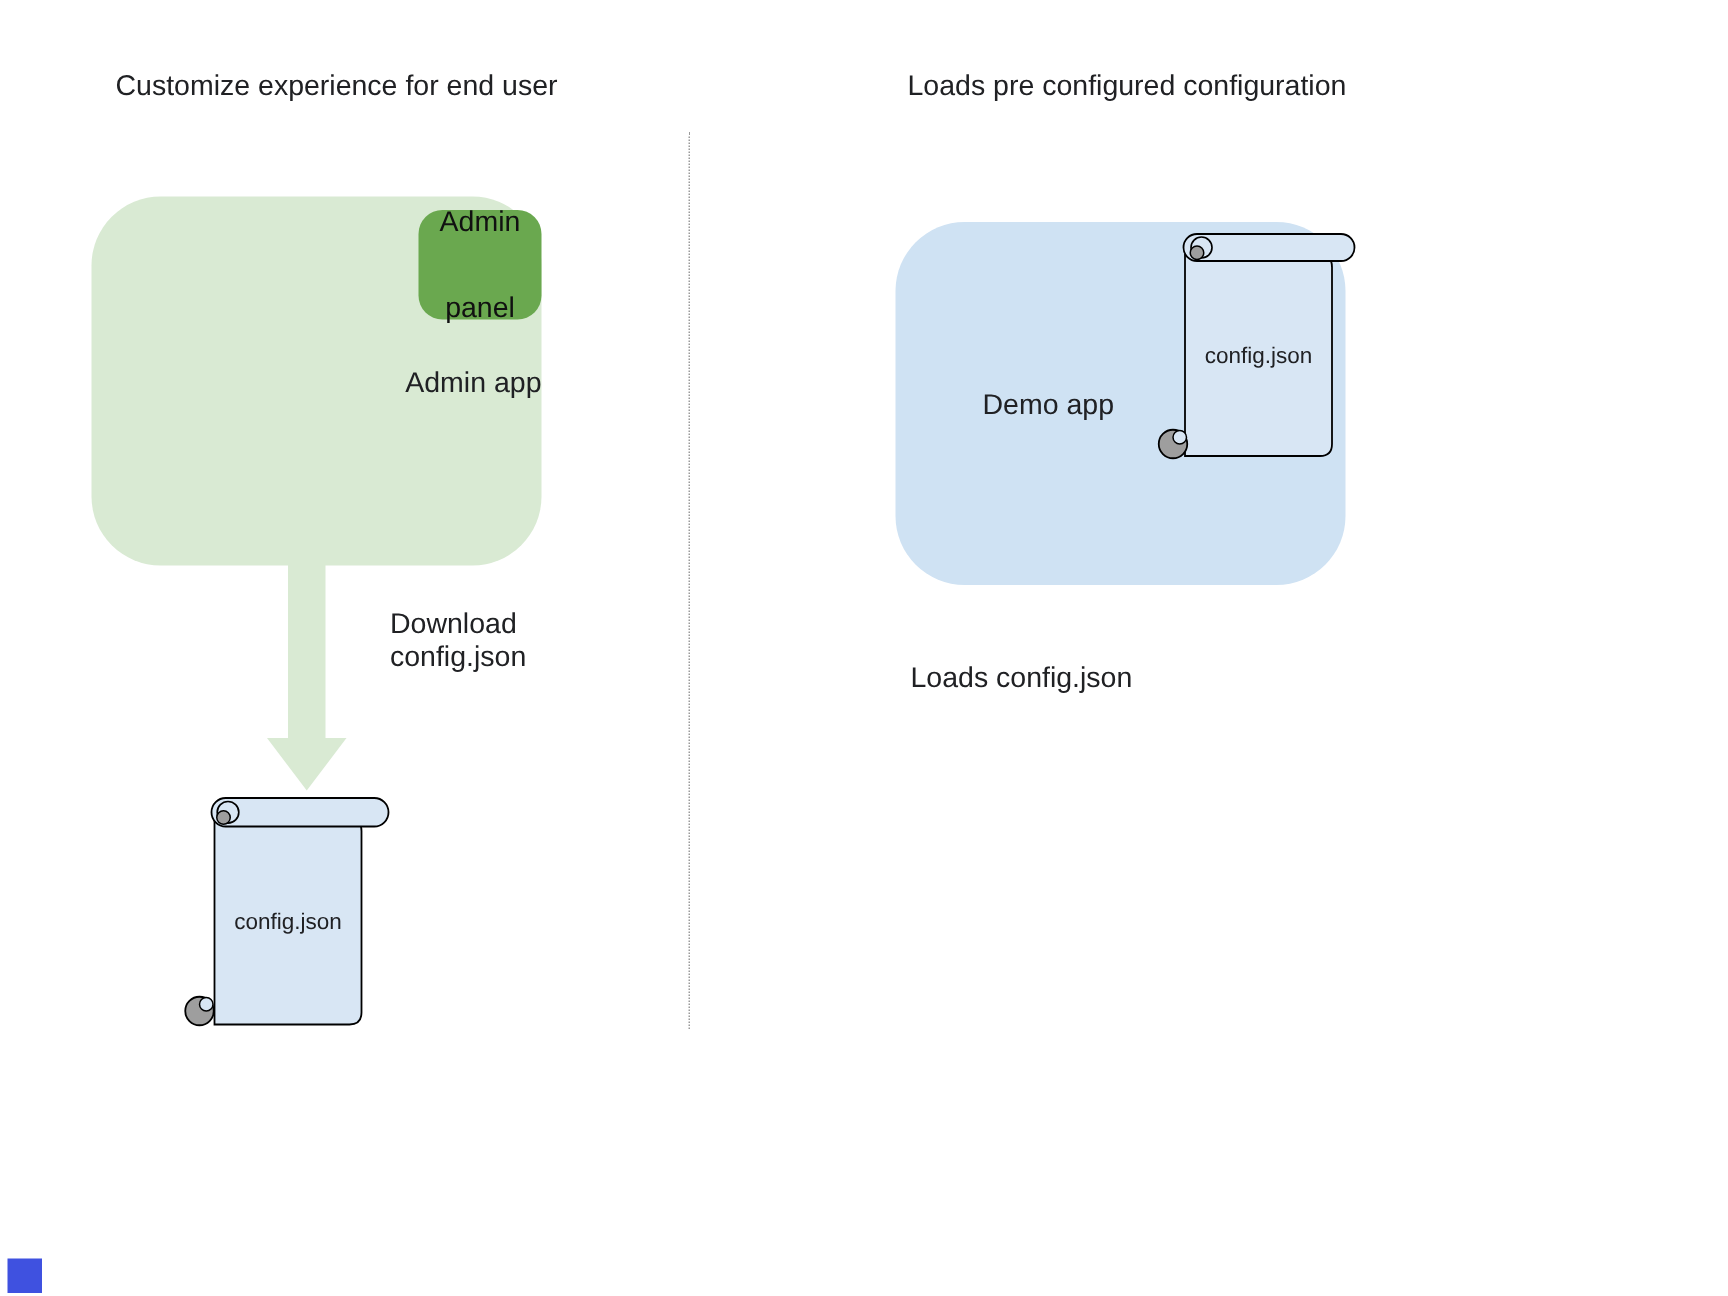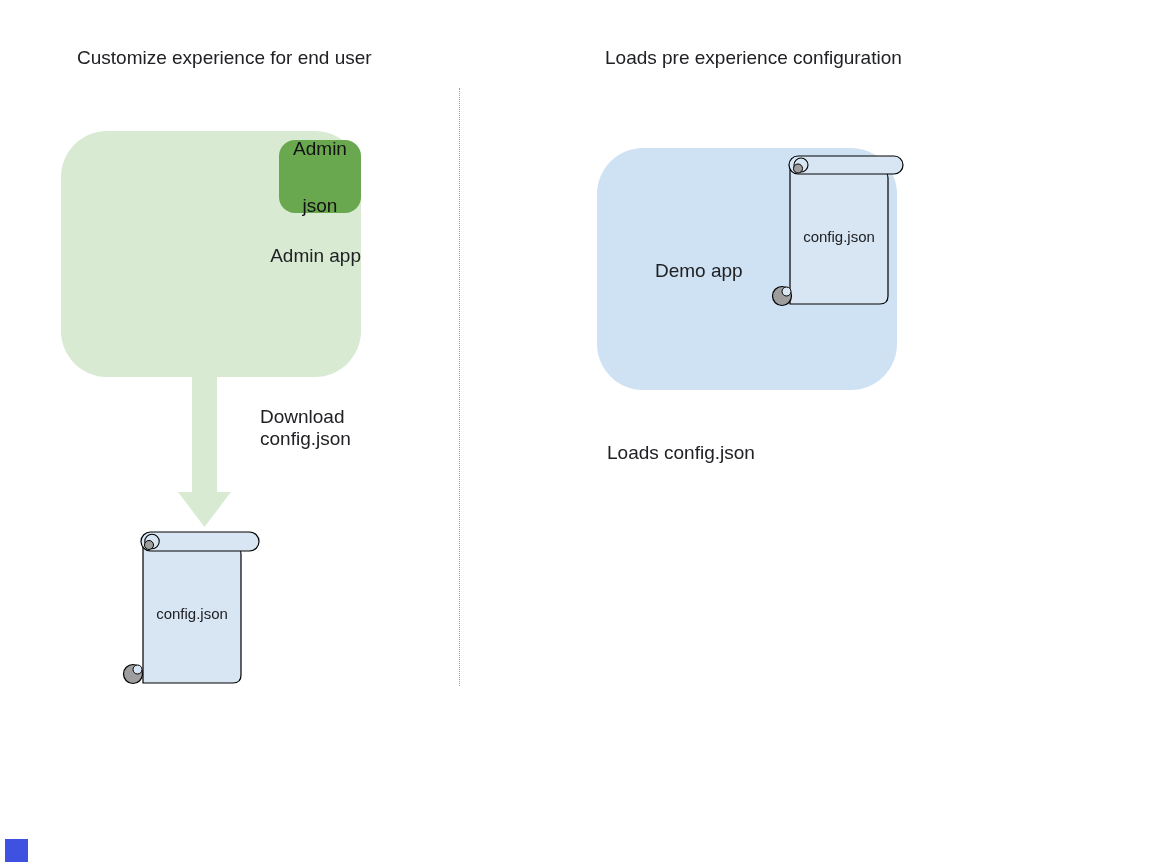--- a/index.html
+++ b/index.html
@@ -103,29 +103,29 @@
     background: #3f51e0;
   }
 </style>
 </head>
 <body>
 
 <div id="canvas">
 
   <div id="left-title" class="title">Customize experience for end user</div>
 
-  <div id="right-title" class="title">Loads pre experience configuration</div>
+  <div id="right-title" class="title">Loads pre configured configuration</div>
 
   <div id="admin-app-box">
     <div id="admin-app-label">Admin app</div>
   </div>
 
   <div id="admin-panel-box">
     <span>Admin</span>
-    <span>json</span>
+    <span>panel</span>
   </div>
 
   <svg id="download-arrow-svg" viewBox="0 0 70 156">
     <polygon points="22,0 47,0 47,118 61,118 34.5,153 8,118 22,118" fill="#d9ead3"></polygon>
   </svg>
 
   <div id="download-caption">
     <div>Download</div>
     <div>config.json</div>
   </div>

